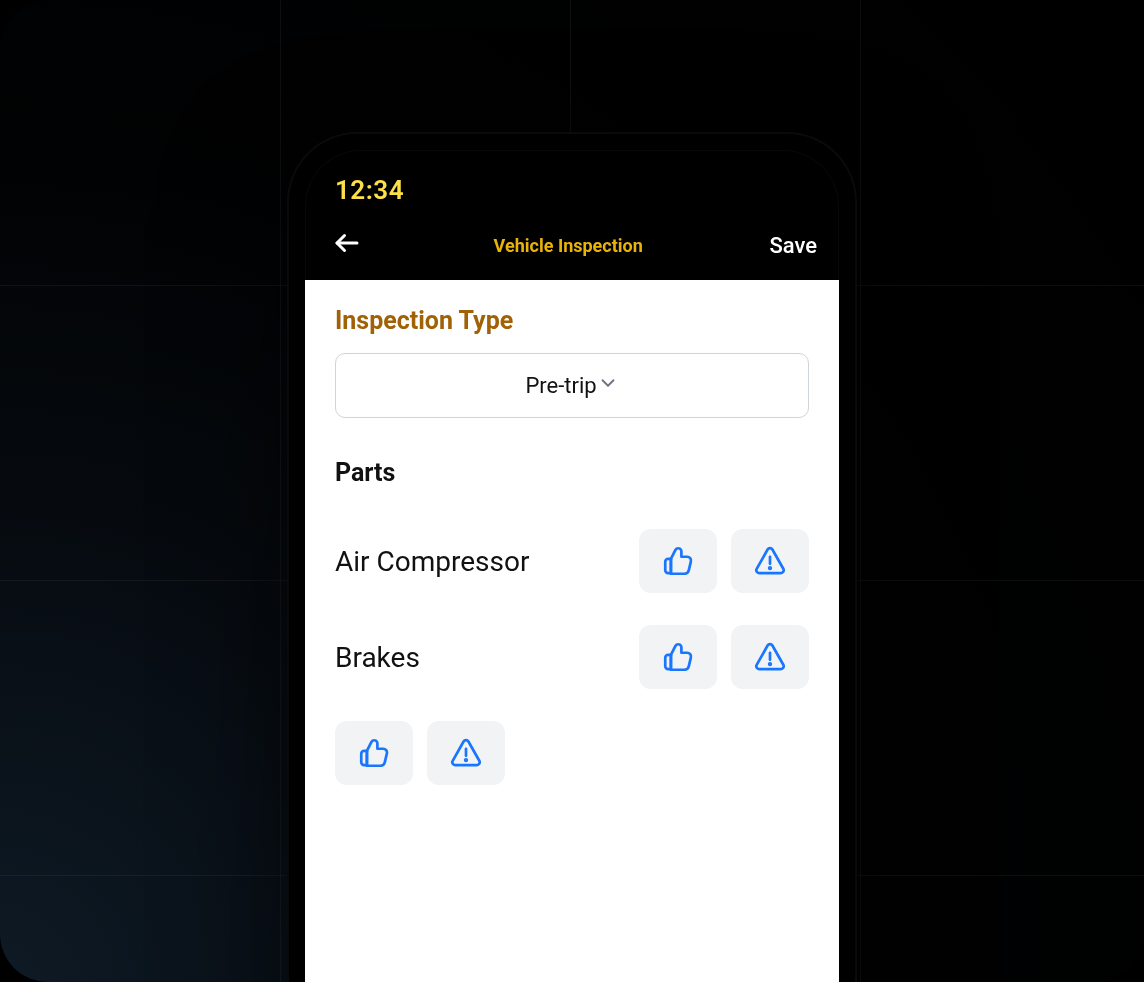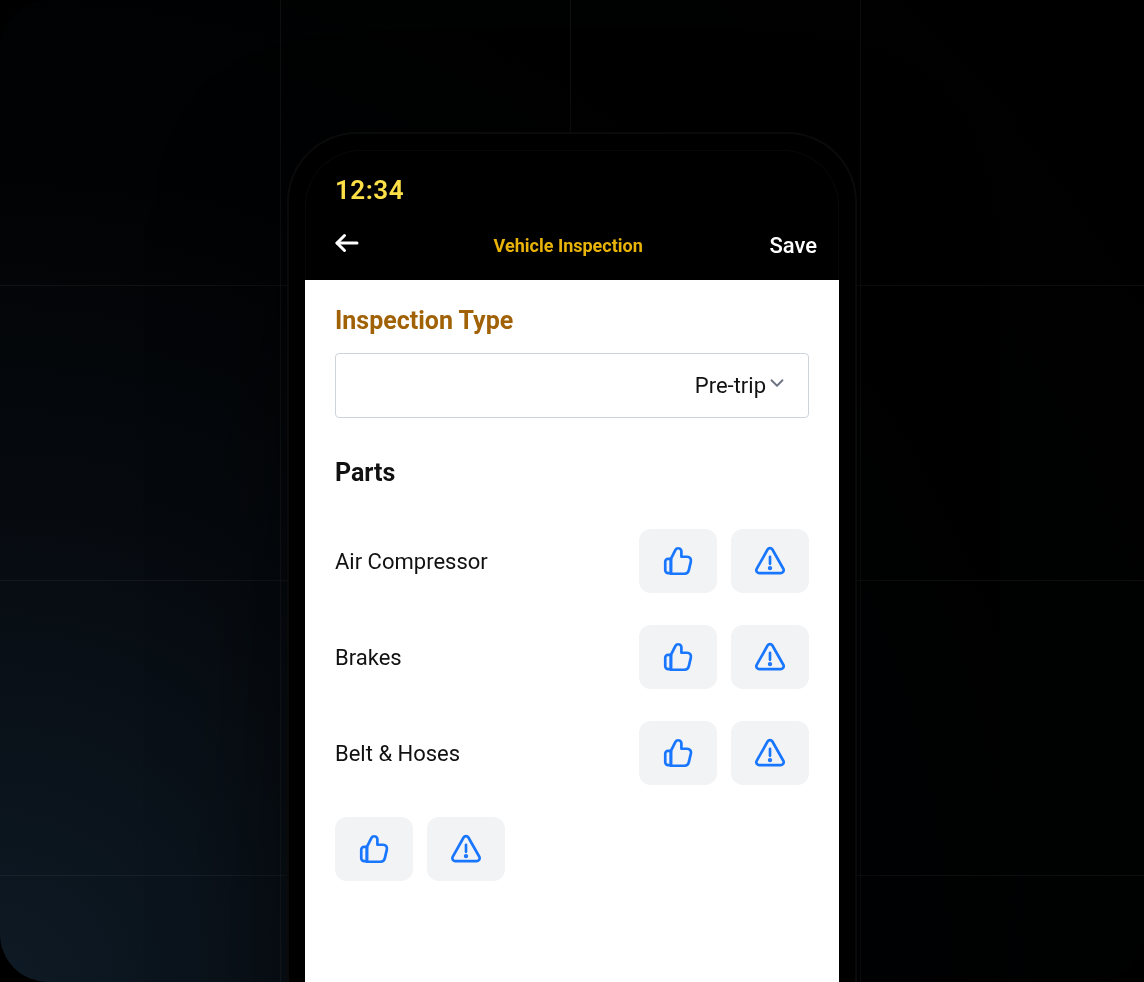--- a/index.html
+++ b/index.html
@@ -110,27 +110,27 @@
     .section-title {
       font-size: 25px;
       font-weight: 700;
       color: #a16207;
       margin-bottom: 18px;
     }
 
     .select-field {
       position: relative;
       border: 1px solid #cfd4da;
-      border-radius: 4px;
+      border-radius: 10px;
       padding: 18px 20px;
       font-size: 22px;
       color: #111;
       display: flex;
       align-items: center;
-      justify-content: flex-end;
+      justify-content: center;
       margin-bottom: 40px;
       background: #fff;
     }
     .select-field .chev {
       color: #6b7280;
     }
 
     .parts-title {
       font-size: 25px;
       font-weight: 700;
@@ -139,21 +139,21 @@
     }
 
     .part-row {
       display: flex;
       align-items: center;
       justify-content: space-between;
       min-height: 64px;
       padding: 8px 0 24px 0;
     }
     .part-name {
-      font-size: 22px;
+      font-size: 28px;
       color: #111;
     }
     .actions {
       display: flex;
       gap: 14px;
     }
     .action-btn {
       width: 78px;
       height: 64px;
       border-radius: 12px;
@@ -250,43 +250,20 @@
                 <svg viewBox="0 0 24 24" width="34" height="34" fill="none" stroke="currentColor" stroke-width="1.9" stroke-linecap="round" stroke-linejoin="round">
                     <path d="M10.3 3.9 2.6 17.5A2 2 0 0 0 4.3 20.5h15.4a2 2 0 0 0 1.7-3L13.7 3.9a2 2 0 0 0-3.4 0z"></path>
                     <line x1="12" y1="9" x2="12" y2="14"></line>
                     <circle cx="12" cy="17" r="0.6" fill="currentColor"></circle>
                   </svg>
               </span>
             </div>
           </div>
         </div>
 
-        <div class="part-row">
-          <div class="part-name">Belt &amp; Hoses</div>
-          <div class="actions">
-            <div class="action-btn">
-              <span class="icon icon-blue">
-                <svg viewBox="0 0 24 24" width="34" height="34" fill="none" stroke="currentColor" stroke-width="1.9" stroke-linecap="round" stroke-linejoin="round">
-                    <path d="M7 10.5V21"></path>
-                    <path d="M3 12.5c0-1.1.9-2 2-2h2v10H5c-1.1 0-2-.9-2-2v-6z"></path>
-                    <path d="M7 10.5l3.2-6.4A2.2 2.2 0 0 1 12.2 3c1.2 0 2.2 1 2.2 2.2V9h4.1c1.7 0 3 1.6 2.6 3.3l-1.5 6.3A3 3 0 0 1 16.7 21H7"></path>
-                  </svg>
-              </span>
-            </div>
-            <div class="action-btn">
-              <span class="icon icon-blue">
-                <svg viewBox="0 0 24 24" width="34" height="34" fill="none" stroke="currentColor" stroke-width="1.9" stroke-linecap="round" stroke-linejoin="round">
-                    <path d="M10.3 3.9 2.6 17.5A2 2 0 0 0 4.3 20.5h15.4a2 2 0 0 0 1.7-3L13.7 3.9a2 2 0 0 0-3.4 0z"></path>
-                    <line x1="12" y1="9" x2="12" y2="14"></line>
-                    <circle cx="12" cy="17" r="0.6" fill="currentColor"></circle>
-                  </svg>
-              </span>
-            </div>
-          </div>
-        </div>
 
 
         <div class="part-row">
           <div class="actions">
             <div class="action-btn">
               <span class="icon icon-blue">
                 <svg viewBox="0 0 24 24" width="34" height="34" fill="none" stroke="currentColor" stroke-width="1.9" stroke-linecap="round" stroke-linejoin="round">
                     <path d="M7 10.5V21"></path>
                     <path d="M3 12.5c0-1.1.9-2 2-2h2v10H5c-1.1 0-2-.9-2-2v-6z"></path>
                     <path d="M7 10.5l3.2-6.4A2.2 2.2 0 0 1 12.2 3c1.2 0 2.2 1 2.2 2.2V9h4.1c1.7 0 3 1.6 2.6 3.3l-1.5 6.3A3 3 0 0 1 16.7 21H7"></path>

